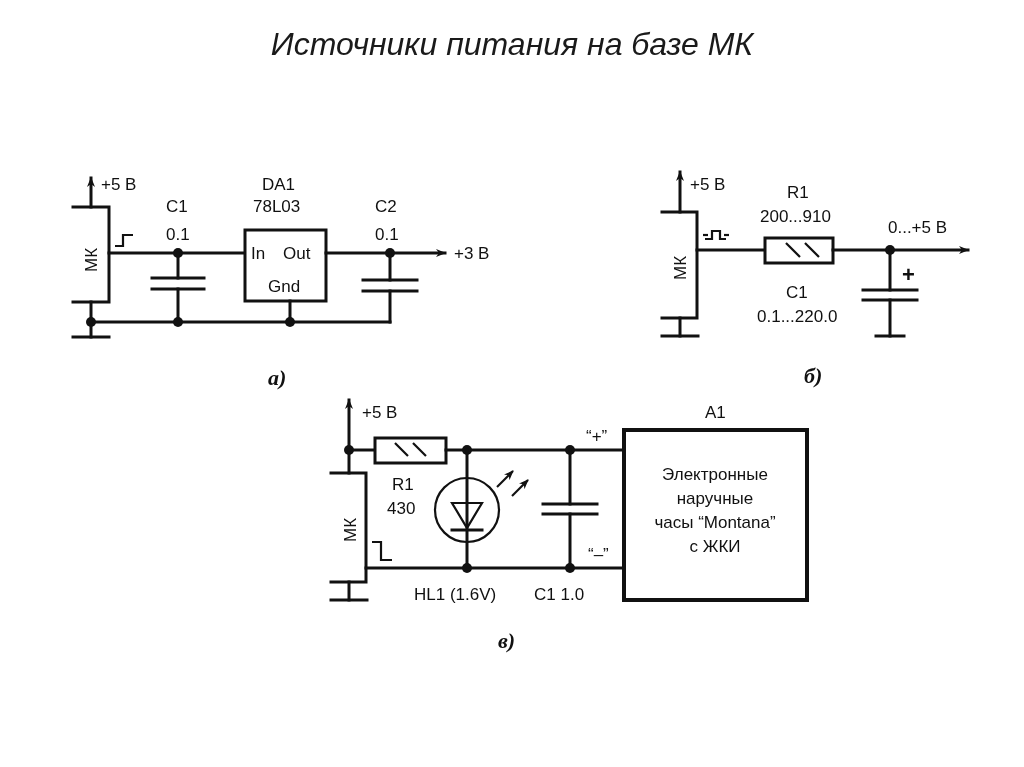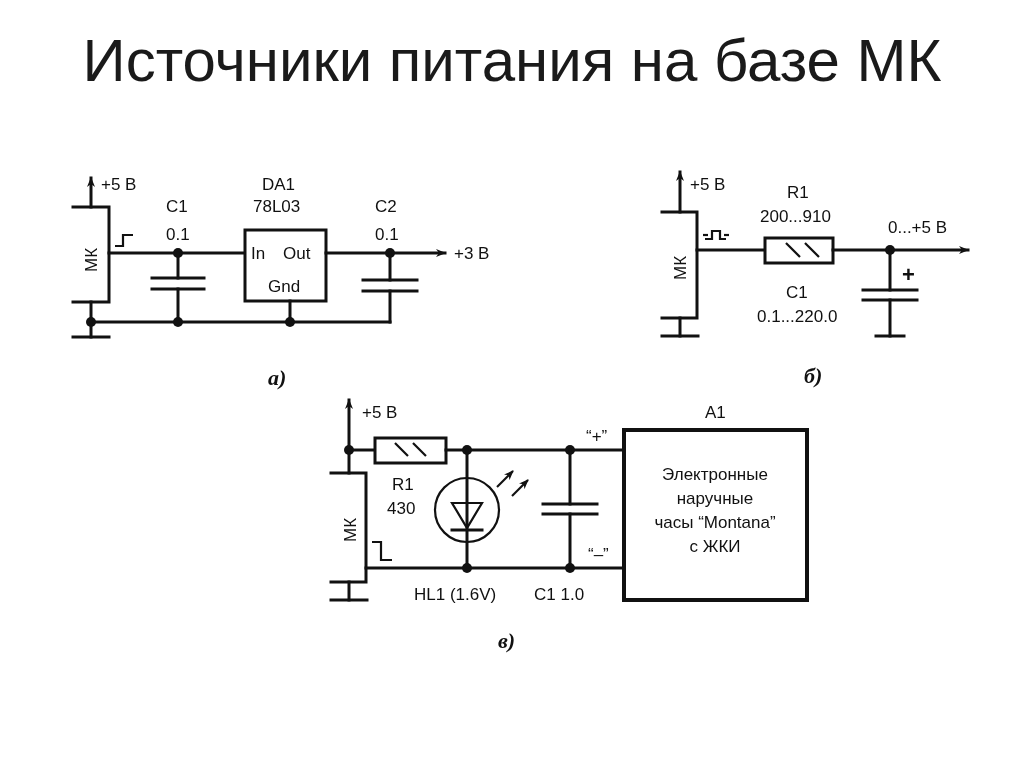--- a/index.html
+++ b/index.html
@@ -1,17 +1,17 @@
 <!DOCTYPE html>
 <html><head>
 <meta charset="utf-8">
 <style>
   html, body { margin:0; padding:0; background:#ffffff; }
   body { width:1024px; height:767px; position:relative; overflow:hidden; font-family:"Liberation Sans", sans-serif; }
-  #title { position:absolute; left:0; top:26px; width:1024px; text-align:center; font-size:60px; color:#1a1a1a; font-family:"Liberation Sans", sans-serif; }
+  #title { position:absolute; left:0; top:26px; width:1024px; text-align:center; font-size:32px; color:#1a1a1a; font-family:"Liberation Sans", sans-serif;font-style:italic; }
   svg { position:absolute; left:0; top:0; }
   .w { stroke:#111; stroke-width:3; fill:none; stroke-linecap:square; }
   .thin { stroke:#111; stroke-width:2.2; fill:none; }
   .dot { fill:#111; }
   .lbl { font-family:"Liberation Sans", sans-serif; font-size:17px; fill:#111; }
   .cap { font-family:"Liberation Serif", serif; font-size:22px; font-style:italic; font-weight:bold; fill:#111; }
   .box { stroke:#111; stroke-width:3; fill:#fff; }
 </style>
 </head>
 <body>

